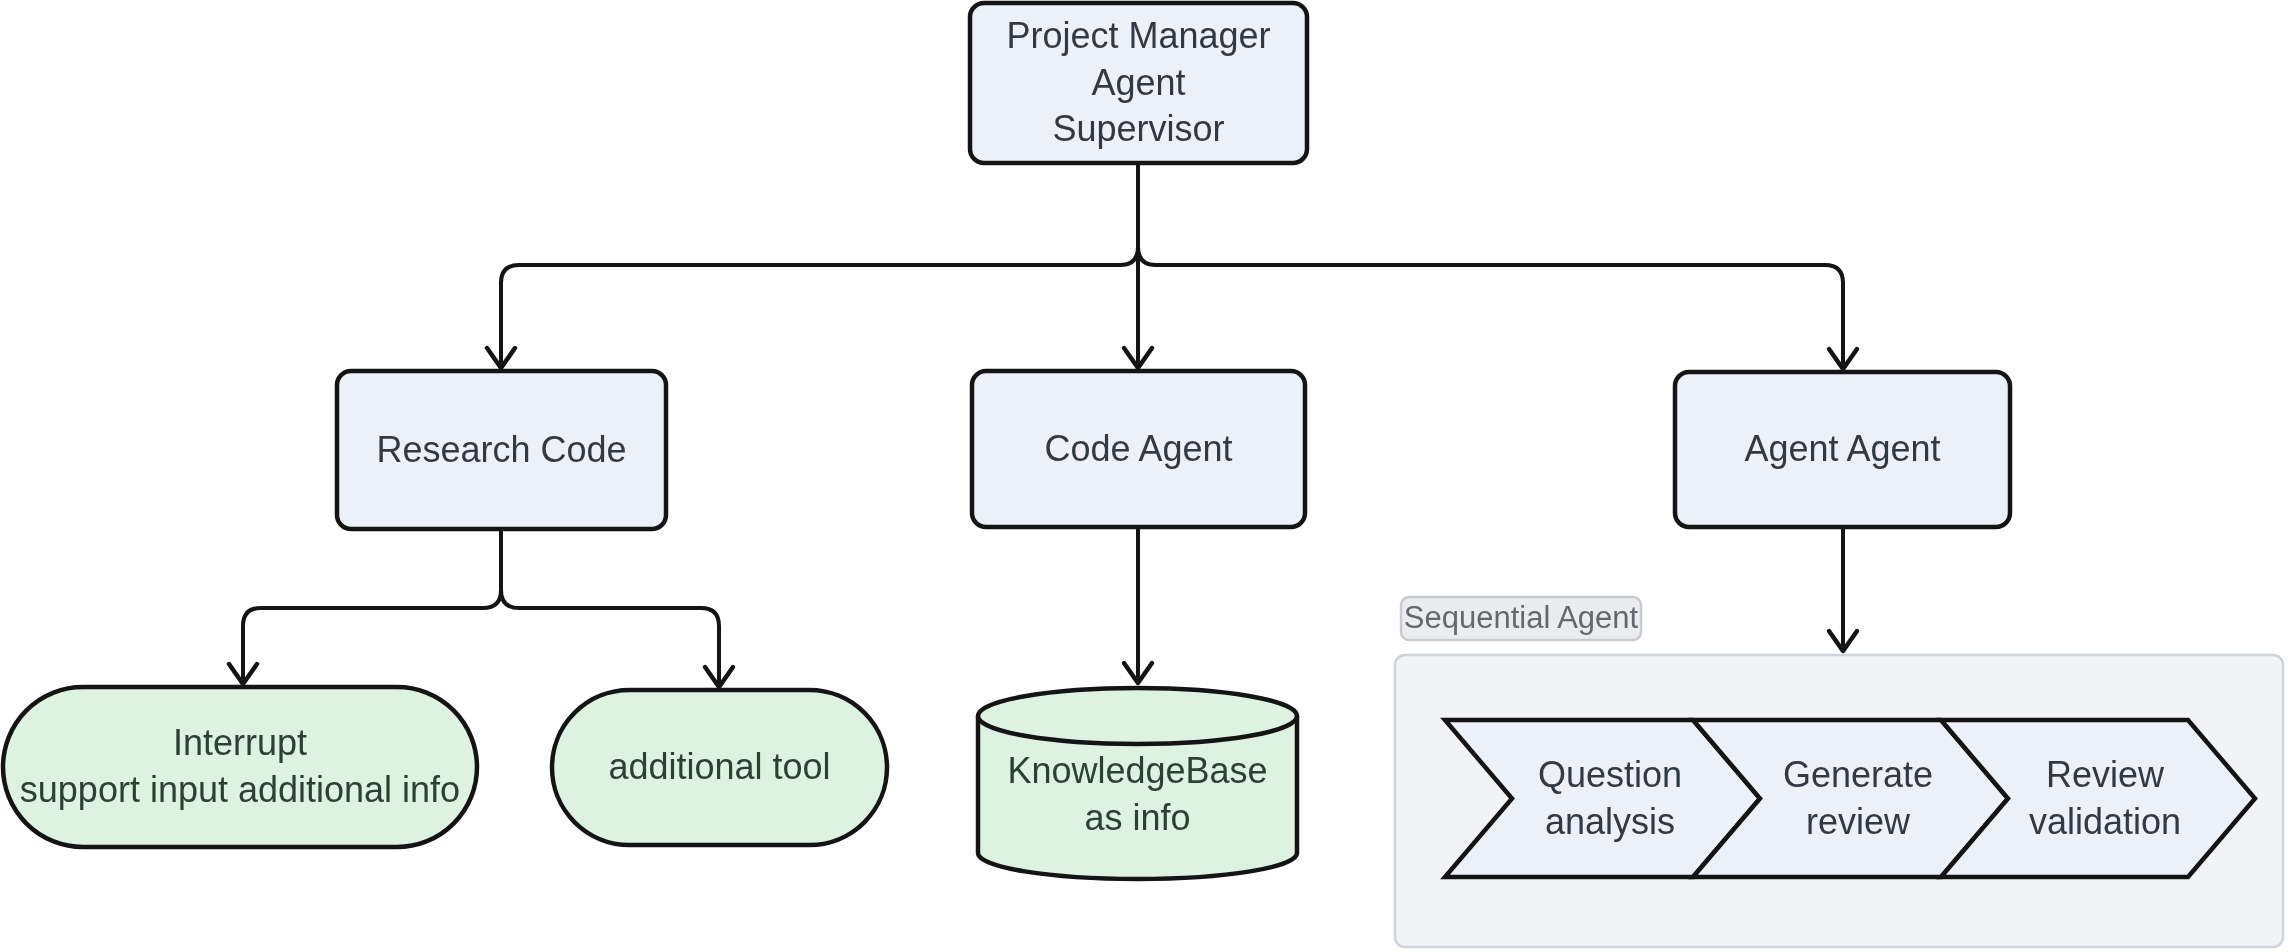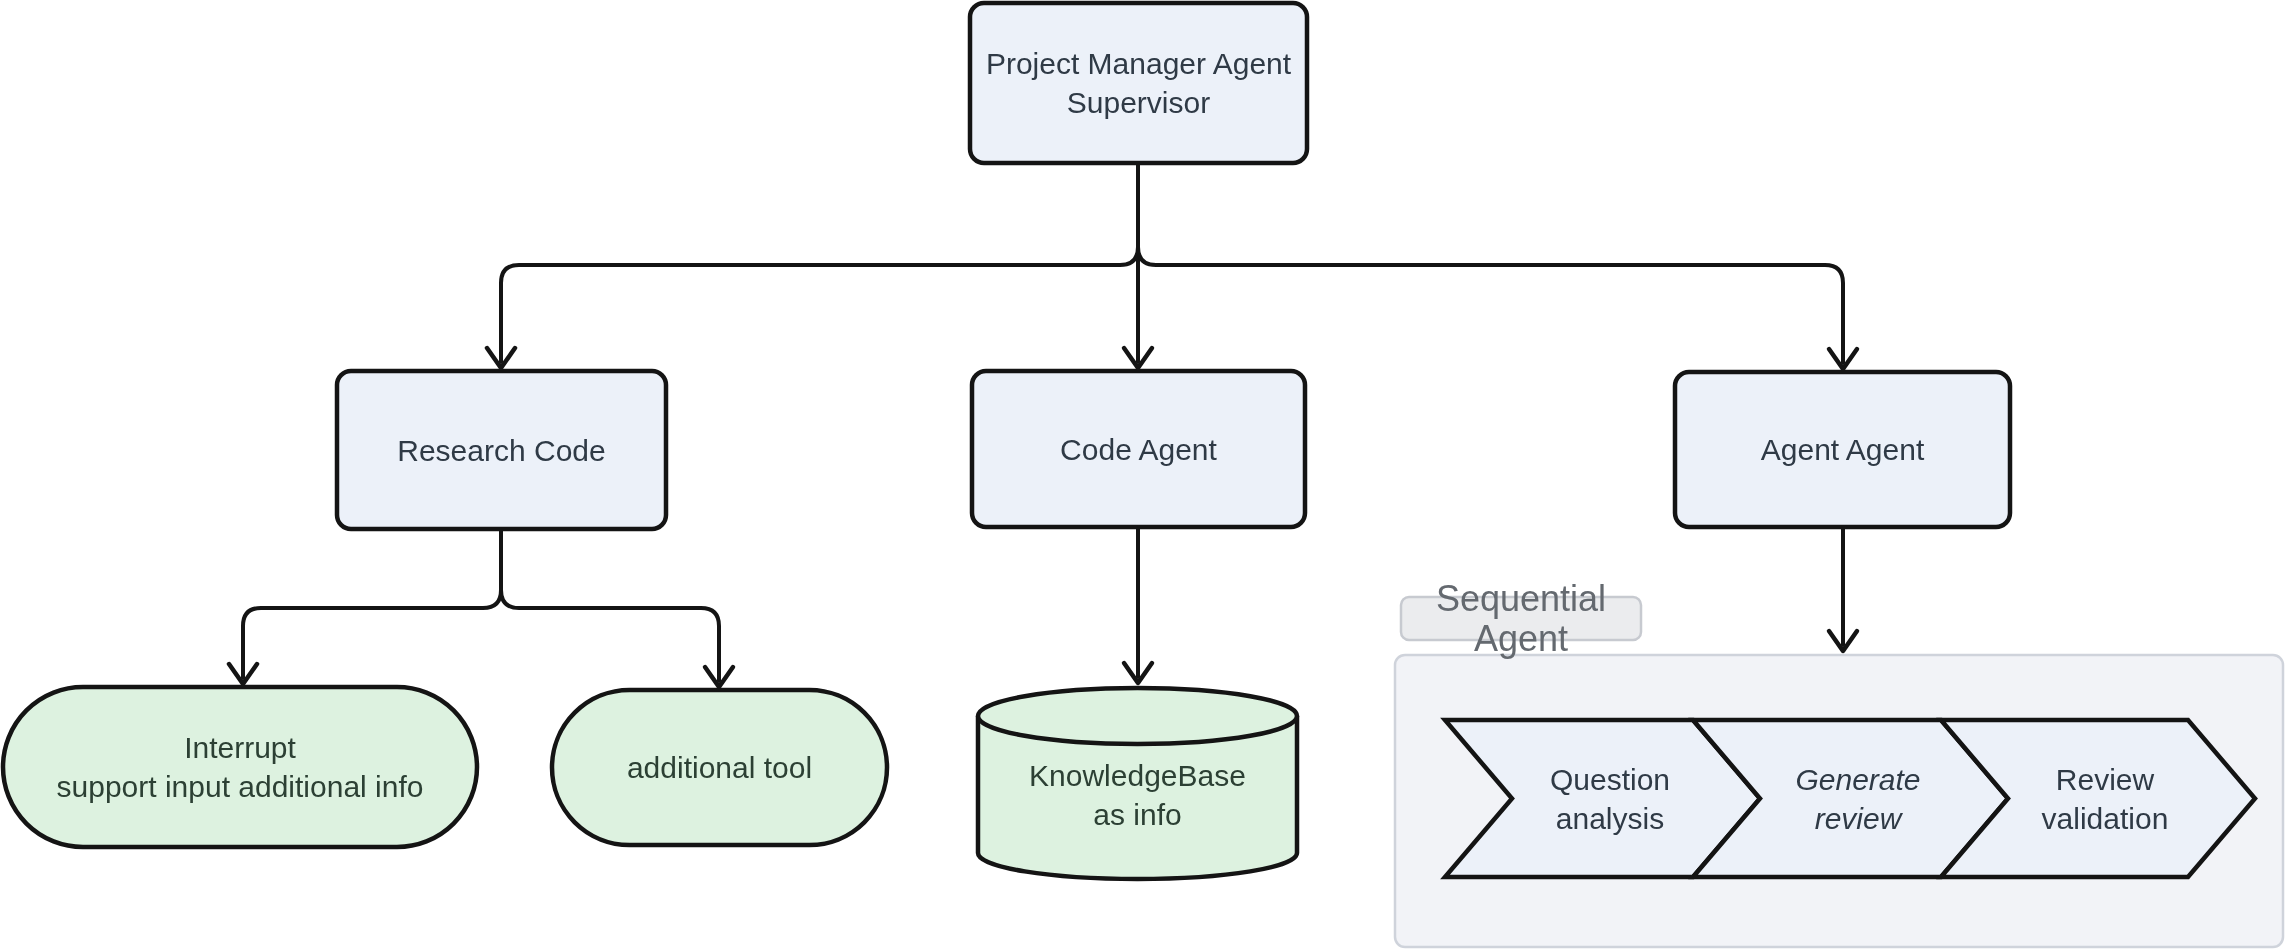--- a/index.html
+++ b/index.html
@@ -12,28 +12,28 @@
     overflow:hidden;
   }
   .canvas svg{position:absolute;left:0;top:0;}
   .lbl{
     position:absolute;
     display:flex;
     align-items:center;
     justify-content:center;
     text-align:center;
     white-space:pre-line;
-    font-size:30px;
+    font-size:36px;
     line-height:1.3;
     color:#2f3a46;
     pointer-events:none;
   }
   .lbl-green{color:#2c4034;}
   .lbl-cluster{
-    font-size:36px;
+    font-size:31px;
     color:#64696f;
     line-height:1.1;
   }
   .node-shape{fill:#ecf1f9;stroke:#141414;stroke-width:4.5;}
   .tool-shape{fill:#ddf2e0;stroke:#141414;stroke-width:4.5;}
   .edge{fill:none;stroke:#141414;stroke-width:4;stroke-linecap:round;}
   .arrowhead{fill:none;stroke:#141414;stroke-width:4.5;stroke-linecap:round;stroke-linejoin:round;}
   .cluster-box{fill:#f2f3f7;stroke:#cfd3db;stroke-width:2.5;}
   .cluster-badge{fill:#ebecee;stroke:#c7cad0;stroke-width:2.5;}
 </style>
@@ -109,19 +109,19 @@
   <div class="lbl lbl-green" style="left:552px;top:690px;width:335px;height:155px;">additional tool</div>
 
   <div class="lbl lbl-green" style="left:978px;top:722px;width:319px;height:145px;">KnowledgeBase
 as info</div>
 
   <div class="lbl lbl-cluster" style="left:1401px;top:597px;width:240px;height:43px;">Sequential Agent</div>
 
   <div class="lbl" style="left:1500px;top:720px;width:220px;height:157px;">Question
 analysis</div>
 
-  <div class="lbl" style="left:1748px;top:720px;width:220px;height:157px;font-style:italic;">Generate
+  <div class="lbl" style="left:1748px;top:720px;width:220px;height:157px;">Generate
 review</div>
 
   <div class="lbl" style="left:1995px;top:720px;width:220px;height:157px;">Review
 validation</div>
 
 </div>
 
 </body></html>

